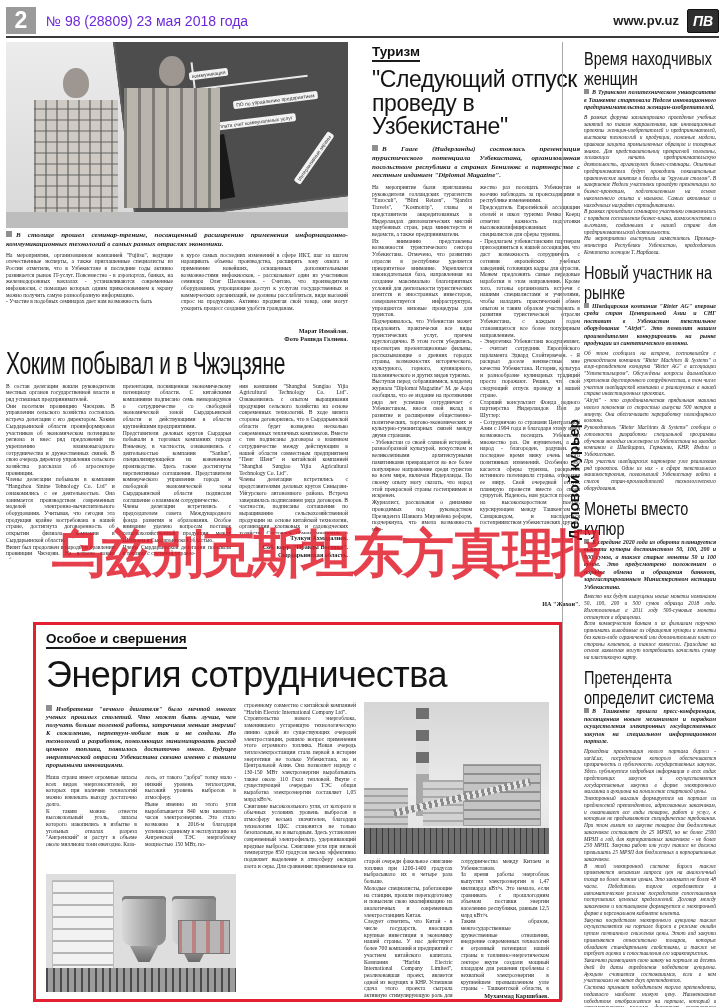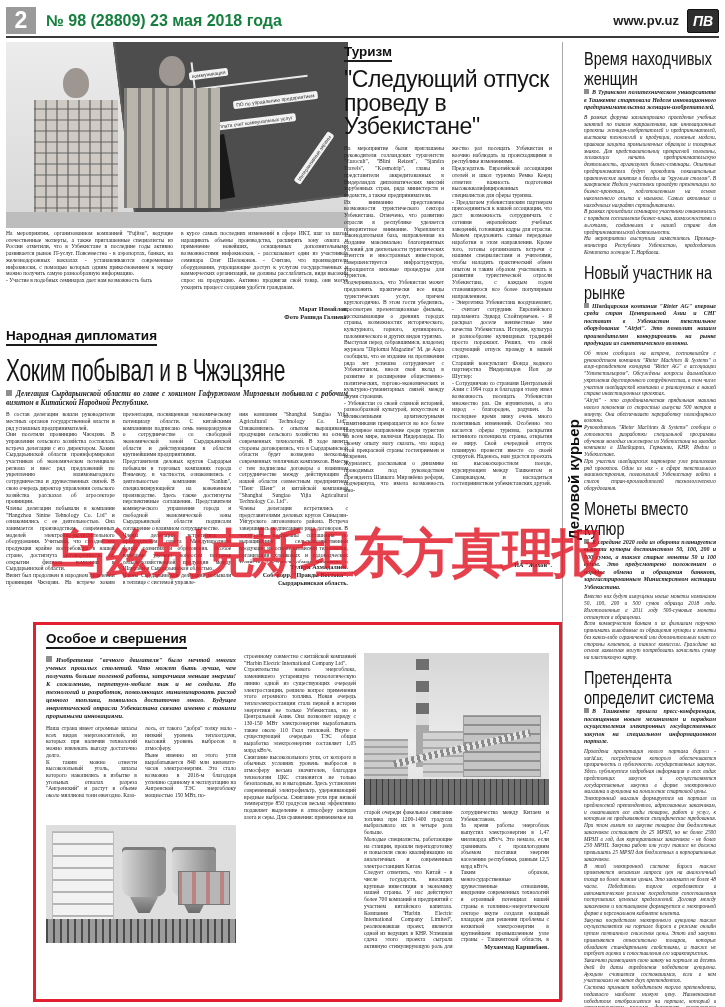--- a/index.html
+++ b/index.html
@@ -3,21 +3,21 @@
 <meta charset="utf-8">
 <style>
   html,body{margin:0;padding:0;background:#fff;}
   #page{position:relative;width:725px;height:1007px;background:#fff;outline:1px solid #c9c9c9;
         font-family:"Liberation Serif",serif;color:#1c1c1c;overflow:hidden;}
   
   .hdr{position:absolute;left:6px;top:5px;right:6px;height:31px;border-bottom:2px solid #3a3a3a;
        display:flex;align-items:center;font-family:"Liberation Sans",sans-serif;}
   .pagenum{width:30px;height:27px;background:#9a9a9a;color:#fff;font-size:23px;font-weight:bold;
            display:flex;align-items:center;justify-content:center;margin-right:10px;}
-  .issue{font-size:16px;font-weight:bold;color:#15803d;}
+  .issue{font-size:14px;font-weight:normal;color:#6d28d9;}
   .hdr-right{margin-left:auto;display:flex;align-items:center;gap:8px;}
   .site{font-size:13px;font-weight:bold;color:#222;}
   .logo{width:30px;height:22px;background:#2e2e2e;color:#fff;font-weight:bold;font-size:14px;
         display:flex;align-items:center;justify-content:center;border:1px solid #111;
         font-style:italic;letter-spacing:0;border-radius:2px;}
   
   .kicker{display:inline-block;font-family:"Liberation Sans",sans-serif;font-weight:bold;
           font-size:13.5px;border-bottom:2px solid #1c1c1c;padding-bottom:1px;margin:0 0 4px 0;color:#111;}
   .lead{font-weight:bold;font-style:italic;font-size:7px;line-height:1.25;text-align:justify;
         white-space:pre-line;margin:3px 0;}
@@ -48,21 +48,21 @@
         repeating-linear-gradient(90deg,rgba(70,70,70,.5) 0 3px,transparent 3px 14px),#b9b4ac;}
   .photo1-floor{position:absolute;left:0;bottom:0;width:100%;height:16px;background:#bdbdbd;}
   .cap-cols{display:flex;gap:8px;height:74px;overflow:hidden;margin-top:2px;}
   .cap-byl{margin-top:1px;}
   .dip-head{font-size:21px;transform:scaleY(1.5);transform-origin:left top;white-space:nowrap;
             margin:2px 0 14px 0;letter-spacing:-.3px;}
   .dip-cols{height:176px;margin-top:3px;}
   .dip-col3{display:flex;flex-direction:column;}
   .dip-col3 .bodytxt{flex:1;overflow:hidden;}
   
-  .midcol{position:absolute;left:344px;top:42px;width:208px;height:578px;overflow:hidden;}
+  .midcol{position:absolute;left:372px;top:42px;width:208px;height:578px;overflow:hidden;}
   .tour-head{font-size:23px;line-height:1.03;margin:2px 0 6px 0;letter-spacing:-.4px;}
   .tour-cols{height:424px;margin-top:4px;}
   .tour-col2{display:flex;flex-direction:column;}
   .tour-col2 .bodytxt{flex:1;overflow:hidden;}
   
   .sidebar{position:absolute;left:562px;top:42px;width:158px;height:958px;border-left:1px solid #a8a8a8;
            padding-left:0;box-sizing:border-box;}
   .sb-inner{margin-left:21px;width:132px;}
   .sb-vlabel{position:absolute;left:2px;top:288px;height:210px;writing-mode:vertical-rl;transform:rotate(180deg);
              font-family:"Liberation Sans",sans-serif;font-weight:bold;font-size:15px;color:#111;
@@ -149,33 +149,30 @@
       <div class="man man1" style="left:28px;top:26px;width:84px;height:160px;">
         <div class="head"></div>
           <div class="torso"></div>
       </div>
       <div class="man man2" style="left:118px;top:14px;width:96px;height:172px;">
         <div class="head"></div>
           <div class="torso"></div>
       </div>
       <div class="photo1-floor"></div>
     </div>
+    <div class="lead">В столице прошел семинар-тренинг, посвященный расширению применения информационно-коммуникационных технологий в самых разных отраслях экономики.</div>
     <div class="cap-cols">
       <div class="col bodytxt">На мероприятии, организованном компанией "Fujitsu", ведущие отечественные эксперты, а также приглашенные специалисты из России отметили, что в Узбекистане в последние годы активно развивается рынок IT-услуг. Повсеместно - в аэропортах, банках, на железнодорожных вокзалах - устанавливаются современные инфокиоски, с помощью которых одним прикосновением к экрану можно получить самую разнообразную информацию.
 - Участие в подобных семинарах дает нам возможность быть</div>
       <div class="col bodytxt">в курсе самых последних изменений в сфере ИКТ, шаг за шагом наращивать объемы производства, расширять зону охвата и применение новейших, оснащенных дополнительными возможностями инфокиосков, - рассказывает один из участников семинара Олег Шелоконов. - Считаю, что производители оборудования, упрощающие доступ к услугам государственных и коммерческих организаций, не должны расслабляться, видя высокий спрос на продукцию. Активно продвигая свой товар, они могут ускорить процесс создания удобств гражданам.</div>
     </div>
     <div class="byl cap-byl">Марат Измайлов.
 Фото Рашида Галиева.</div>
 
-    <div style="margin-top:5px;">
-      <span class="kicker">Народная дипломатия</span>
-    </div>
     <div class="big-head dip-head">Хоким побывал и в Чжэцзяне</div>
-    <div class="lead" style="font-size:7.2px;">Делегация Сырдарьинской области во главе с хокимом Гафуржоном Мирзаевым побывала с рабочим визитом в Китайской Народной Республике.</div>
     <div class="cols dip-cols">
       <div class="col bodytxt">В состав делегации вошли руководители местных органов государственной власти и ряд успешных предпринимателей.
 Они посетили провинцию Чжэцзян. В управлении сельского хозяйства состоялась встреча делегации с его директором. Хоким Сырдарьинской области проинформировал участников об экономическом потенциале региона и внес ряд предложений по укреплению взаимовыгодного сотрудничества и дружественных связей. В свою очередь директор управления сельского хозяйства рассказал об агросекторе провинции.
 Члены делегации побывали в компании "Hangzhou Sinine Tehnology Co. Ltd" и ознакомились с ее деятельностью. Она занимается производством современных моделей электронно-вычислительного оборудования. Учитывая, что сегодня эта продукция крайне востребована в нашей стране, достигнута договоренность об открытии филиала компании в Сырдарьинской области.
 Визит был продолжен в народном правлении провинции Чжэцзян. На встрече хоким области отметил, что дружественные связи и сотрудничество выгодны обеим сторонам. Состоялась</div>
       <div class="col bodytxt">презентация, посвященная экономическому потенциалу области. С китайскими компаниями подписано семь меморандумов о сотрудничестве со свободной экономической зоной Сырдарьинской области и действующими в области крупнейшими предприятиями.
 Представители деловых кругов Сырдарьи побывали в торговых компаниях города Вэньчжоу, в частности, ознакомились с деятельностью компании "Sanlun", специализирующейся на кожевенном производстве. Здесь также достигнуты перспективные соглашения. Представители коммерческого управления города и свободной экономической зоны Сырдарьинской области подписали соглашение о взаимном сотрудничестве.
 Члены делегации встретились с председателем совета Международного фонда развития и образования. Особое внимание уделено вопросам поставок сельскохозяйственной продукции между Шанхаем и Сырдарьинской областью.
 Члены Сырдарьинской делегации побывали в теплице с системой управле-</div>
       <div class="col dip-col3">
@@ -184,20 +181,21 @@
         <div class="byl">Тулкун Ахмадалиев.
 Соб. корр. "Правды Востока".
 Сырдарьинская область.</div>
       </div>
     </div>
   </div>
 
   <div class="midcol">
     <span class="kicker">Туризм</span>
     <div class="big-head tour-head">"Следующий отпуск проведу в Узбекистане"</div>
+    <div class="lead">В Гааге (Нидерланды) состоялась презентация туристического потенциала Узбекистана, организованная посольством республики в странах Бенилюкс в партнерстве с местным изданием "Diplomat Magazine".</div>
     <div class="cols tour-cols">
       <div class="col bodytxt">На мероприятие были приглашены руководители голландских турагентств "Eurocult", "Blini Reizen", "Sjandra Travels", "Kosmotrip", главы и представители аккредитованных в Нидерландах дипломатических миссий зарубежных стран, ряда министерств и ведомств, а также предприниматели.
 Их вниманию представлены возможности туристического сектора Узбекистана. Отмечено, что развитию отрасли в республике уделяется приоритетное внимание. Укрепляется законодательная база, направленная на создание максимально благоприятных условий для деятельности туристических агентств и иностранных инвесторов, совершенствуется инфраструктура, упрощаются визовые процедуры для туристов.
 Подчеркивалось, что Узбекистан может предложить практически все виды туристических услуг, причем круглогодично. В этом гости убедились, просмотрев презентационные фильмы, рассказывающие о древних городах страны, возможностях исторического, культурного, горного, кулинарного, паломнического и других видов туризма.
 Выступая перед собравшимися, владелец журнала "Diplomat Magazine" М. де Аара сообщила, что ее издание на протяжении ряда лет успешно сотрудничает с Узбекистаном, внося свой вклад в развитие и расширение общественно-политических, торгово-экономических и культурно-гуманитарных связей между двумя странами.
 - Узбекистан со своей славной историей, разнообразной культурой, искусством и великолепными архитектурными памятниками превращается во все более популярное направление среди туристов во всем мире, включая Нидерланды. По своему опыту могу сказать, что народ этой прекрасной страны гостеприимен и искренен.
 Журналист, рассказывая о динамике проводимых под руководством Президента Шавката Мирзиёева реформ, подчеркнула, что имела возможность мно-</div>
       <div class="col tour-col2">
         <div class="bodytxt">жество раз посещать Узбекистан и воочию наблюдать за происходящими в республике изменениями.
 Председатель Европейской ассоциации отелей и школ туризма Ремко Коерц отметил важность подготовки высококвалифицированных специалистов для сферы туризма.
@@ -243,20 +241,21 @@
 Закупка посредством электронного аукциона также осуществляется на портале биржи в режиме онлайн путем поэтапного снижения цены. Этот вид закупки применяется относительно товаров, которые обладают стандартными свойствами, а также не требует оценки и сопоставления его характеристик.
 Заказчики размещают свою заявку на портале за десять дней до даты определения победителя аукциона. Аукцион считается состоявшимся, если в нем участвовали не менее двух претендентов.
 Система признает победителем торгов претендента, подавшего наиболее низкую цену. Наименование победителя отображается на портале, который в автоматическом режиме фиксирует совершенную сделку, формирует договор в персональном кабинете между заказчиком и победителем торгов.</div>
 
       </div>
     </div>
   </div>
 
   <div class="projbox">
     <span class="kicker">Особое и свершения</span>
+    <div class="big-head proj-head">Энергия сотрудничества</div>
     <div class="proj-content">
       <div class="zoneA">
         <div class="lead">Изобретение "вечного двигателя" было мечтой многих ученых прошлых столетий. Что может быть лучше, чем получать больше полезной работы, затрачивая меньше энергии! К сожалению, перпетуум-мобиле так и не создали. Но технологий и разработок, позволяющих минимизировать расход ценного топлива, появилось достаточно много. Будущее энергетической отрасли Узбекистана связано именно с такими прорывными инновациями.</div>
         <div class="zoneA-cols">
           <div class="col bodytxt">Наша страна имеет огромные запасы всех видов энергоносителей, из которых при наличии технологий можно извлекать выгоду достаточно долго.
 К таким можно отнести высокозольный уголь, запасы которого накопились в избытке в угольных отвалах разреза "Ангренский" и растут в объеме около миллиона тонн ежегодно. Каза-</div>
           <div class="col bodytxt">лось, от такого "добра" толку мало - низкий уровень теплоотдачи, высокий уровень выбросов в атмосферу.
 Ныне именно из этого угля вырабатывается 840 млн киловатт-часов электроэнергии. Это стало возможно в 2016-м благодаря успешно сданному в эксплуатацию на Ангренской ТЭС энергоблоку мощностью 150 МВт, по-</div>
         </div>
         <div class="photo-p2">

